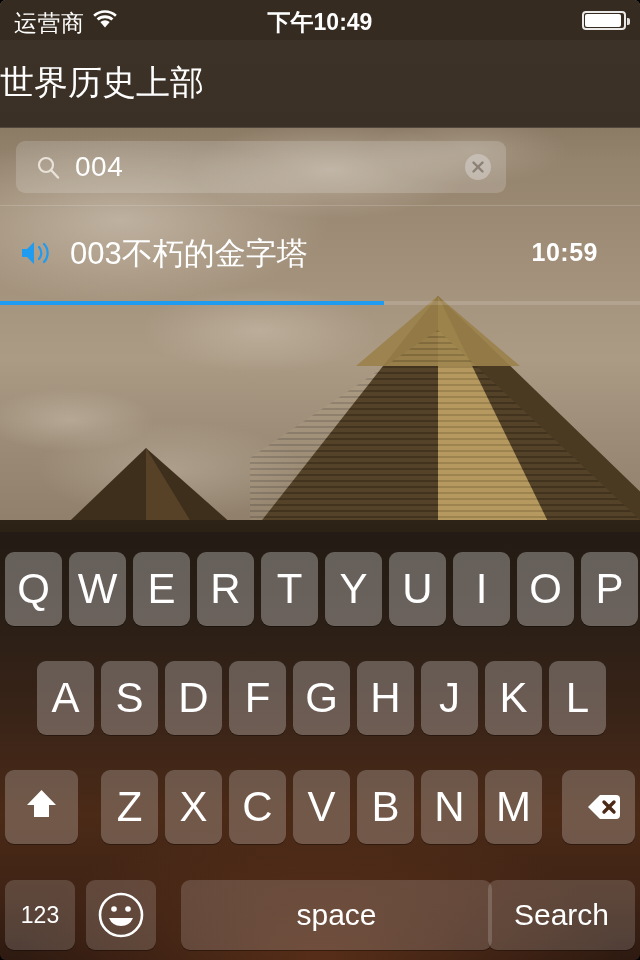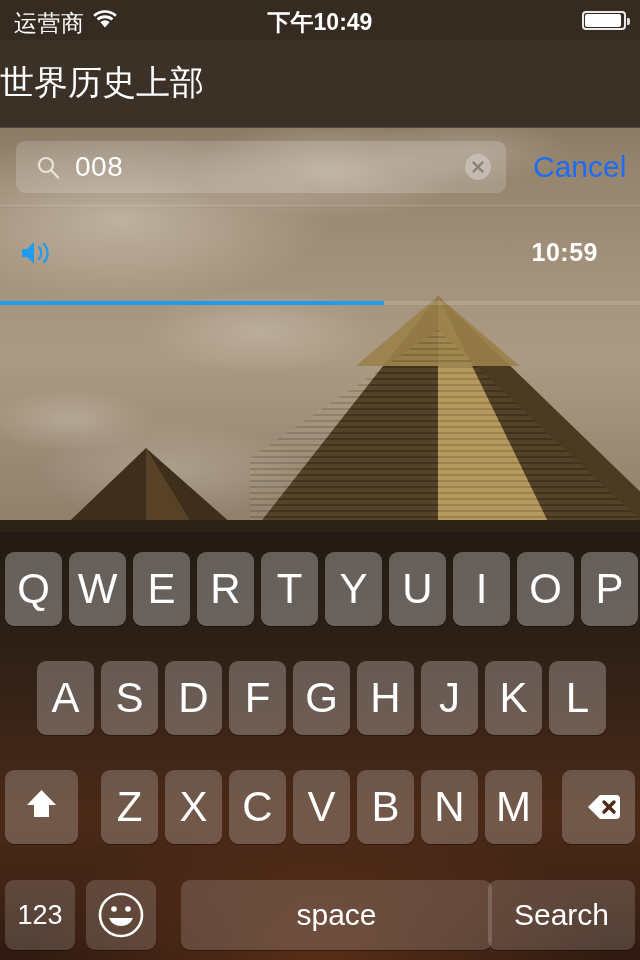--- a/index.html
+++ b/index.html
@@ -9,20 +9,21 @@
   }
   * { box-sizing: border-box; }
 
   #screen {
     position: relative;
     width: 640px;
     height: 960px;
     overflow: hidden;
     font-family: "Liberation Sans", "DejaVu Sans", sans-serif;
     background: #1b1510;
+    border-radius: 6px;
     -webkit-font-smoothing: antialiased;
   }
 
   
   #bg-photo {
     position: absolute;
     left: 0; top: 0;
     width: 640px; height: 960px;
     overflow: hidden;
     z-index: 0;
@@ -324,21 +325,21 @@
   }
   #key-space {
     background: rgba(255,255,255,0.26);
     font-size: 30px;
     line-height: 70px;
     margin-left: 14px;
   }
   #key-num, #key-emoji {
     background: rgba(255,255,255,0.10);
   }
-  #key-num { font-size: 27px; line-height: 70px; }
+  #key-num { font-size: 23px; line-height: 70px; }
   #key-search {
     background: #007aff;
     font-size: 30px;
     line-height: 70px;
     box-shadow: 0 1px 0 rgba(0,0,0,0.3);
   }
   .key svg { position: absolute; left: 0; top: 0; }
 </style>
 </head>
 <body>
@@ -378,40 +379,40 @@
   <div id="nav-hairline"></div>
 
   <div id="search-row">
     <div id="search-field">
       <div id="search-icon">
         <svg width="24" height="24" viewBox="0 0 24 24">
           <circle cx="10" cy="10" r="7" fill="none" stroke="#e9e2d8" stroke-width="2.2"></circle>
           <line x1="15" y1="15" x2="22" y2="22.5" stroke="#e9e2d8" stroke-width="2.4" stroke-linecap="round"></line>
         </svg>
       </div>
-      <div id="search-value">008</div>
+      <div id="search-value">004</div>
       <div id="search-clear">
         <svg width="26" height="26" viewBox="0 0 26 26">
           <line x1="8.5" y1="8.5" x2="17.5" y2="17.5" stroke="#8c8175" stroke-width="2.4" stroke-linecap="round"></line>
           <line x1="17.5" y1="8.5" x2="8.5" y2="17.5" stroke="#8c8175" stroke-width="2.4" stroke-linecap="round"></line>
         </svg>
       </div>
     </div>
-    <div id="search-cancel">Cancel</div>
   </div>
 
   <div id="result-row">
     <div id="result-row-hairline-top"></div>
     <div id="speaker-icon">
       <svg width="34" height="28" viewBox="0 0 34 28">
         <path d="M2 10 H7 L14 3 V25 L7 18 H2 Z" fill="#1f9bf0"></path>
         <path d="M19 8 A9 9 0 0 1 19 20" fill="none" stroke="#1f9bf0" stroke-width="2.2" stroke-linecap="round"></path>
         <path d="M24 5 A13 13 0 0 1 24 23" fill="none" stroke="#1f9bf0" stroke-width="2.2" stroke-linecap="round"></path>
       </svg>
     </div>
+    <div id="result-title">003不朽的金字塔</div>
     <div id="result-duration">10:59</div>
     <div id="progress-track">
       <div id="progress-fill" style="width: 60%;"></div>
     </div>
   </div>
 
   <div id="keyboard">
 
     <div class="kb-row" id="row1" style="top:20px; height:74px;">
       <div class="key key-letter" style="left:5px; top:0; width:57px; height:74px;">Q</div>

